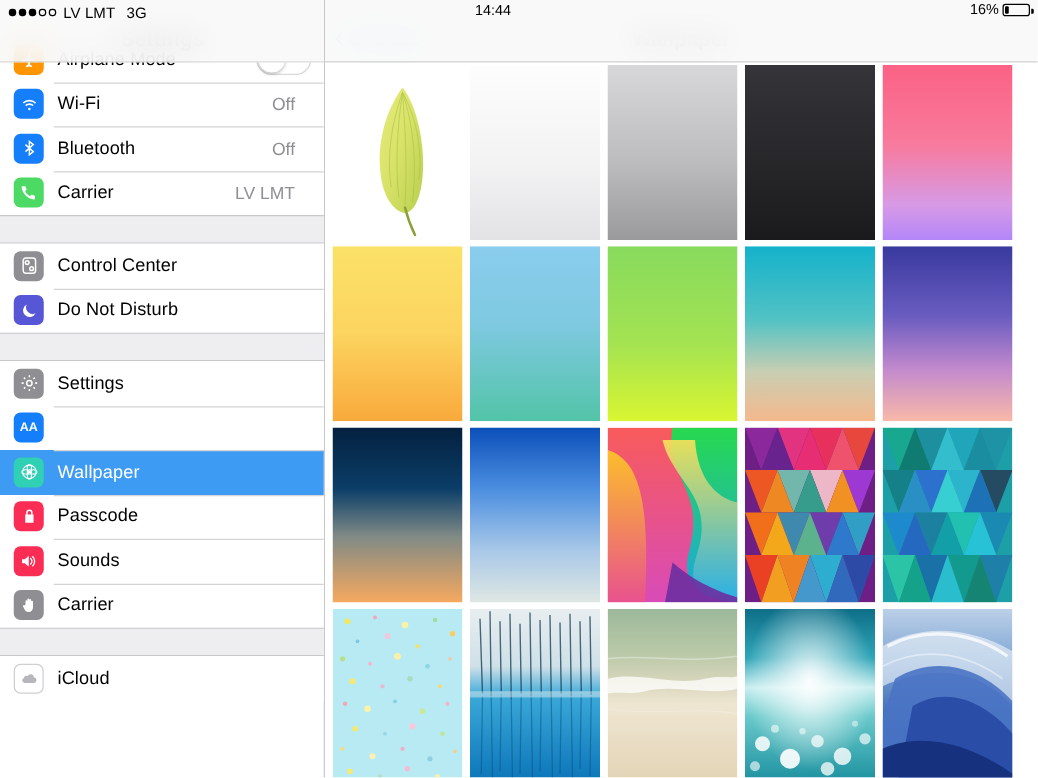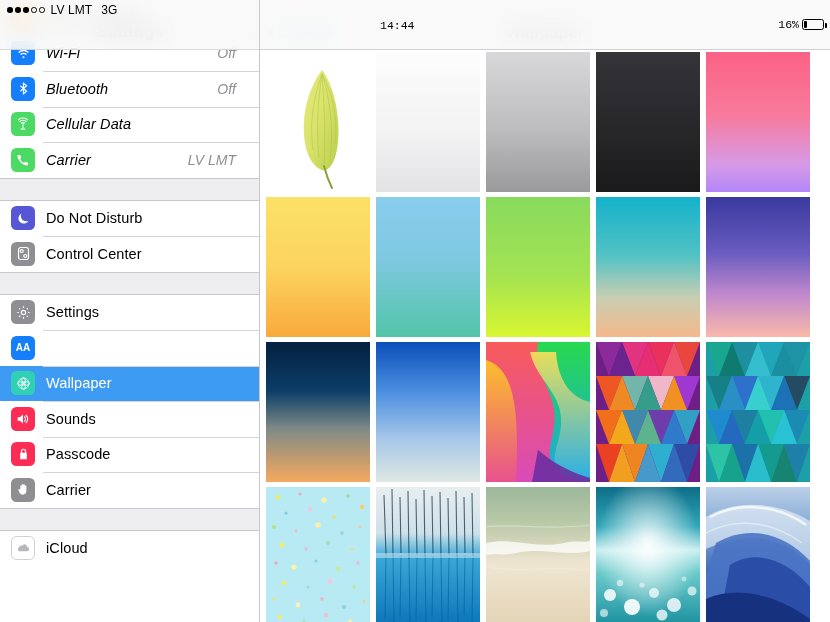--- a/index.html
+++ b/index.html
@@ -88,22 +88,22 @@
   }
   .toggle::after {
     content:""; position:absolute; top:1px; left:1px;
     width:21px; height:21px; border-radius:50%;
     background:#fff; box-shadow:0 1px 3px rgba(0,0,0,.3);
   }
 
   
   .detail { position:relative; width:570px; height:622px; background:#fff; overflow:hidden; }
   .dt-statusbar {
-    position:absolute; top:16px; left:0; width:570px; height:20px; z-index:30;
-    display:flex; align-items:center; font-size:11.5px; color:#000;font-family:Liberation Mono, monospace;
+    position:absolute; top:0; left:0; width:570px; height:20px; z-index:30;
+    display:flex; align-items:center; font-size:11.5px; color:#000;
   }
   .dt-time { position:absolute; left:120px; top:3px; font-size:11.5px; }
   .dt-batt { position:absolute; right:6px; top:2px; display:flex; align-items:center; gap:3px;margin-left:30px; }
   .dt-batt-pct { font-size:11.5px; }
   .batt-shell {
     width:22px; height:10.5px; border:1px solid #000; border-radius:2.5px;
     position:relative; display:flex; align-items:center; padding:1px;
   }
   .batt-shell::after {
     content:""; position:absolute; right:-3.5px; top:3px;
@@ -142,21 +142,21 @@
 </style>
 </head>
 <body>
 
 <div id="root">
 
   <div class="sidebar">
 
     <div class="sb-scroll">
 
-      <div class="group" style="font-style:italic;">
+      <div class="group" style="padding-top:30px;">
         <div class="row">
           <div class="ico ic-airplane">
             <svg viewBox="0 0 24 24" width="15" height="15" fill="#fff">
                 <path d="M21 14l-8-4.5V4a1.5 1.5 0 0 0-3 0v5.5L2 14v2l8-2.2V19l-2.5 1.6V22L11.5 21l4 1v-1.4L13 19v-5.2L21 16z"></path>
               </svg>
           </div>
           <span class="row-label">Airplane Mode</span>
           <div class="toggle"></div>
         </div>
         <div class="row">
@@ -171,58 +171,50 @@
         <div class="row">
           <div class="ico ic-bt">
             <svg viewBox="0 0 24 24" width="15" height="15" fill="none" stroke="#fff" stroke-width="1.9">
                 <path d="M7 7.5l10 9-5 4V3.5l5 4-10 9"></path>
               </svg>
           </div>
           <span class="row-label">Bluetooth</span>
           <span class="row-value">Off</span>
         </div>
         <div class="row">
-          <div class="ico ic-cell">
-            <svg viewBox="0 0 24 24" width="16" height="16" fill="none" stroke="#fff" stroke-width="1.6">
-                <path d="M12 9.5v10M8.5 19.5h7M9 11a4 4 0 0 1 6 0M6.7 8.6a7.2 7.2 0 0 1 10.6 0M4.6 6.2a10.3 10.3 0 0 1 14.8 0"></path>
-              </svg>
-          </div>
-          <span class="row-label">Cellular Data</span>
-        </div>
-        <div class="row">
           <div class="ico ic-carrier">
             <svg viewBox="0 0 24 24" width="14" height="14" fill="#fff">
                 <path d="M6.6 3.5c.6 0 1.1.4 1.3 1l1 3c.2.5 0 1.1-.4 1.4L7 10.2a12 12 0 0 0 6.8 6.8l1.3-1.5c.3-.4.9-.6 1.4-.4l3 1c.6.2 1 .7 1 1.3v2.9c0 .8-.6 1.4-1.4 1.3C10.8 20.9 3.1 13.2 2.2 4.9c-.1-.8.5-1.4 1.3-1.4z"></path>
               </svg>
           </div>
           <span class="row-label">Carrier</span>
           <span class="row-value">LV LMT</span>
         </div>
       </div>
 
       <div class="gap"></div>
 
       <div class="group">
-        <div class="row">
-          <div class="ico ic-dnd">
-            <svg viewBox="0 0 24 24" width="15" height="15" fill="#fff">
-                <path d="M20 15.5A8.5 8.5 0 0 1 8.7 4 8.5 8.5 0 1 0 20 15.5z"></path>
-              </svg>
-          </div>
-          <span class="row-label">Do Not Disturb</span>
-        </div>
         <div class="row">
           <div class="ico ic-cc">
             <svg viewBox="0 0 24 24" width="17" height="17" fill="none" stroke="#fff" stroke-width="1.7">
                 <rect x="5" y="3.5" width="14" height="17" rx="3"></rect>
                 <circle cx="9.5" cy="8.5" r="2.1"></circle>
                 <circle cx="14.5" cy="15.5" r="2.1"></circle>
               </svg>
           </div>
           <span class="row-label">Control Center</span>
+        </div>
+        <div class="row">
+          <div class="ico ic-dnd">
+            <svg viewBox="0 0 24 24" width="15" height="15" fill="#fff">
+                <path d="M20 15.5A8.5 8.5 0 0 1 8.7 4 8.5 8.5 0 1 0 20 15.5z"></path>
+              </svg>
+          </div>
+          <span class="row-label">Do Not Disturb</span>
         </div>
       </div>
 
       <div class="gap"></div>
 
       <div class="group">
         <div class="row">
           <div class="ico ic-general">
             <svg viewBox="0 0 24 24" width="17" height="17" fill="none" stroke="#fff" stroke-width="1.7">
                 <circle cx="12" cy="12" r="3"></circle>
@@ -241,36 +233,36 @@
                 <circle cx="12" cy="12" r="2.4"></circle>
                 <ellipse cx="12" cy="7.6" rx="2.4" ry="4"></ellipse>
                 <ellipse cx="12" cy="16.4" rx="2.4" ry="4"></ellipse>
                 <ellipse cx="7.6" cy="12" rx="4" ry="2.4"></ellipse>
                 <ellipse cx="16.4" cy="12" rx="4" ry="2.4"></ellipse>
               </svg>
           </div>
           <span class="row-label">Wallpaper</span>
         </div>
         <div class="row">
+          <div class="ico ic-passcode">
+            <svg viewBox="0 0 24 24" width="15" height="15" fill="#fff">
+                <path d="M12 2.6a4.1 4.1 0 0 0-4.1 4.1v2.4H6.7v10.3h10.6V9.1h-1.2V6.7A4.1 4.1 0 0 0 12 2.6zm0 1.9c1.2 0 2.2 1 2.2 2.2v2.4H9.8V6.7c0-1.2 1-2.2 2.2-2.2z"></path>
+              </svg>
+          </div>
+          <span class="row-label">Passcode</span>
+        </div>
+        <div class="row">
           <div class="ico ic-sounds">
             <svg viewBox="0 0 24 24" width="16" height="16" fill="#fff">
                 <path d="M4 9.5v5h3.3L12 18.6V5.4L7.3 9.5z"></path>
                 <path d="M14.3 8.6a4.6 4.6 0 0 1 0 6.8" fill="none" stroke="#fff" stroke-width="1.6" stroke-linecap="round"></path>
                 <path d="M16.6 6.4a7.6 7.6 0 0 1 0 11.2" fill="none" stroke="#fff" stroke-width="1.6" stroke-linecap="round"></path>
               </svg>
           </div>
           <span class="row-label">Sounds</span>
-        </div>
-        <div class="row">
-          <div class="ico ic-passcode">
-            <svg viewBox="0 0 24 24" width="15" height="15" fill="#fff">
-                <path d="M12 2.6a4.1 4.1 0 0 0-4.1 4.1v2.4H6.7v10.3h10.6V9.1h-1.2V6.7A4.1 4.1 0 0 0 12 2.6zm0 1.9c1.2 0 2.2 1 2.2 2.2v2.4H9.8V6.7c0-1.2 1-2.2 2.2-2.2z"></path>
-              </svg>
-          </div>
-          <span class="row-label">Passcode</span>
         </div>
         <div class="row">
           <div class="ico ic-privacy">
             <svg viewBox="0 0 24 24" width="15" height="15" fill="#fff">
                 <path d="M7 11V6.2a1.2 1.2 0 0 1 2.4 0V10V4.2a1.2 1.2 0 0 1 2.4 0V10V4.8a1.2 1.2 0 0 1 2.4 0V10V6.8a1.2 1.2 0 0 1 2.4 0v7.6c0 3.3-2.4 5.8-5.6 5.8-3 0-4.4-1.6-5.4-3.6l-1.8-3.8c-.4-.9.7-1.8 1.5-1.1z"></path>
               </svg>
           </div>
           <span class="row-label">Carrier</span>
         </div>
       </div>

